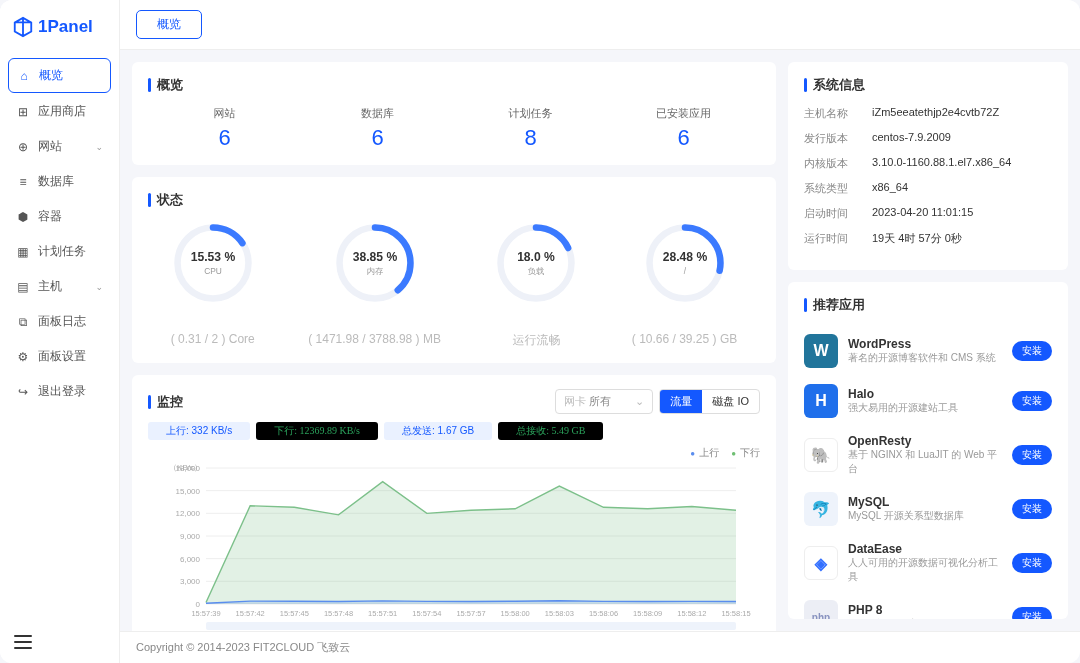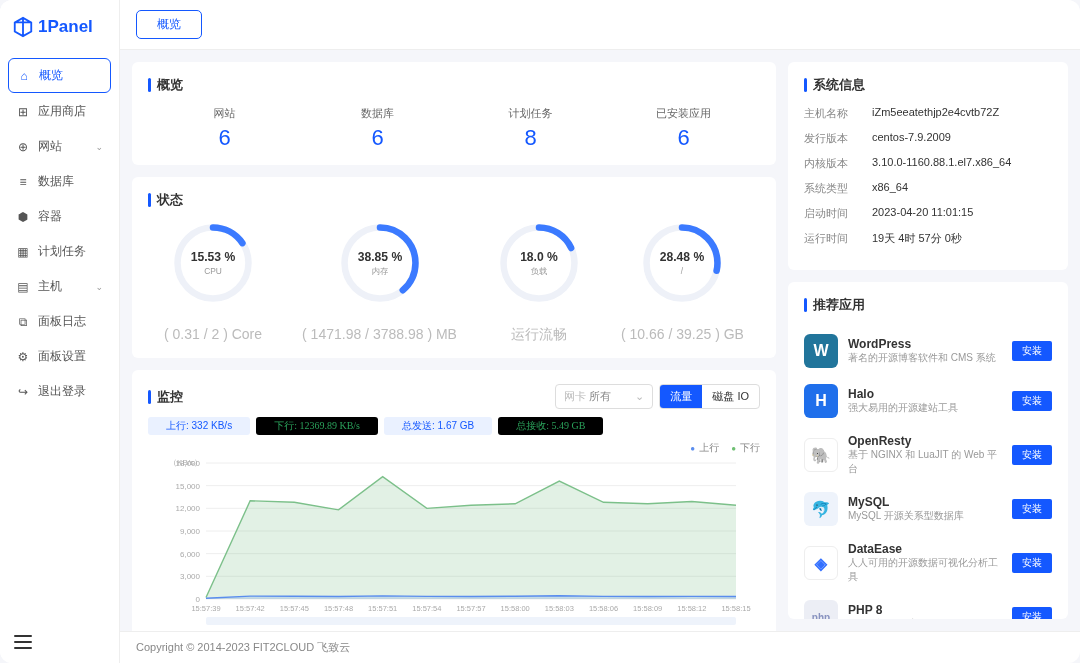--- a/index.html
+++ b/index.html
@@ -34,21 +34,21 @@
 
 .stats-row { display: flex; justify-content: space-around; text-align: center; }
 .stat { flex: 1; cursor: pointer; }
 .stat-label { font-size: 11px; color: #666; margin-bottom: 4px; }
 .stat-val { font-size: 22px; font-weight: 500; color: #1458ff; }
 
 
 .gauges { display: flex; justify-content: space-around; gap: 8px; }
 .gauge { text-align: center; }
 .ring { width: 84px; height: 84px; margin: 0 auto 6px; }
-.gauge-sub { font-size: 14px; color: #bbb; margin-top: 12px; }
+.gauge-sub { font-size: 12px; color: #bbb; margin-top: 18px; }
 
 
 .monitor-header { display: flex; align-items: center; justify-content: space-between; margin-bottom: 8px; }
 .monitor-controls { display: flex; align-items: center; gap: 0; }
 .select-box { display: flex; align-items: center; border: 1px solid #ddd; border-radius: 4px; font-size: 11px; padding: 4px 8px; cursor: pointer; color: #888; gap: 24px; }
 .seg { display: flex; border: 1px solid #ddd; border-radius: 4px; margin-left: 6px; overflow: hidden; }
 .seg span { padding: 4px 10px; font-size: 11px; cursor: pointer; }
 .seg span.on { background: #1458ff; color: #fff; }
 .badges { display: flex; gap: 6px; margin-bottom: 6px; }
 .badge { font-size: 10px; padding: 2px 18px; border-radius: 3px; background: #eaf1ff; color: #1458ff; }
@@ -63,21 +63,21 @@
 .info-row { display: flex; gap: 12px; font-size: 11px; margin-bottom: 10px; }
 .info-row .k { color: #888; width: 56px; flex-shrink: 0; }
 .info-row .v { color: #333; word-break: break-all; }
 
 
 .app-row { display: flex; align-items: center; gap: 10px; padding: 8px 0; }
 .app-ico { width: 34px; height: 34px; border-radius: 6px; display: flex; align-items: center; justify-content: center; font-size: 14px; font-weight: 700; color: #fff; flex-shrink: 0; }
 .app-meta { flex: 1; min-width: 0; }
 .app-name { font-size: 12px; font-weight: 600; color: #333; }
 .app-desc { font-size: 10px; color: #999; }
-.install-btn { background: #1458ff; color: #fff; border: none; padding: 3px 10px; border-radius: 2px; font-size: 10px; cursor: pointer; }
+.install-btn { background: #1458ff; color: #fff; border: none; padding: 3px 10px; border-radius: 10px; font-size: 10px; cursor: pointer; }
 
 
 .footer { padding: 8px 16px; background: #fff; border-top: 1px solid #eee; display: flex; align-items: flex-end; font-size: 11px; color: #888; }
 .footer .right { margin-left: auto; display: flex; gap: 10px; align-items: center; }
 .footer .lnk { color: #1458ff; cursor: pointer; }
 </style>
 </head>
 <body>
 
 <div class="app">

